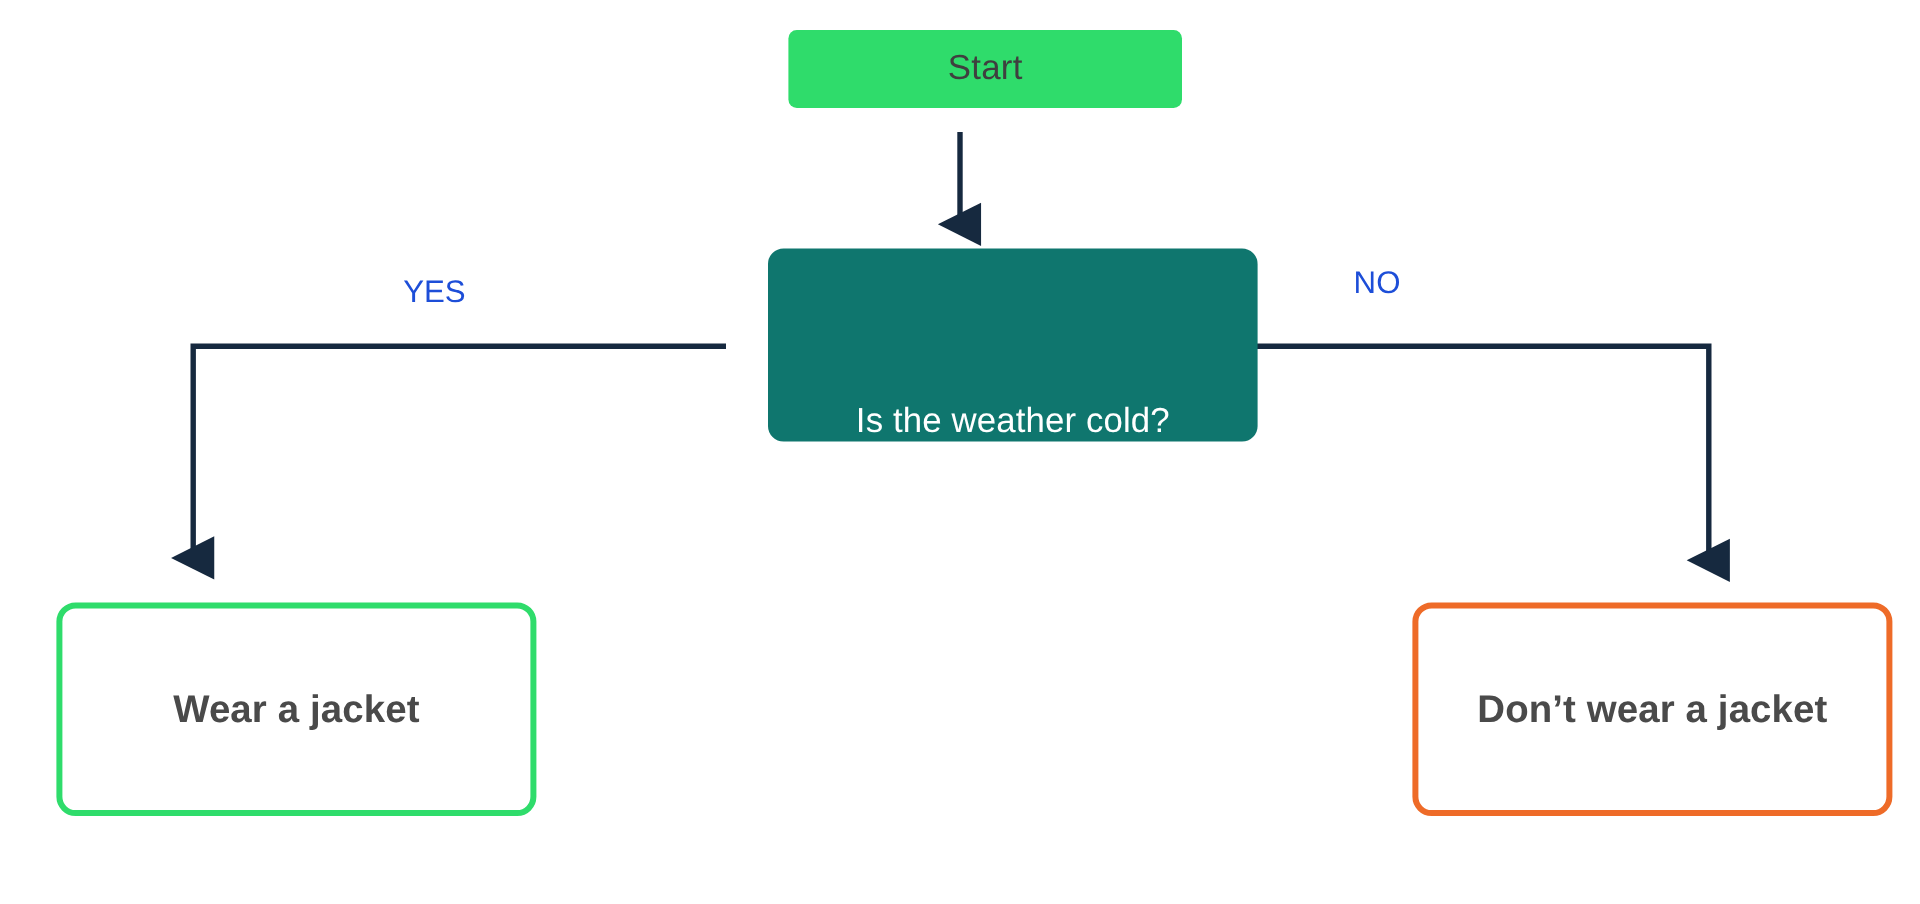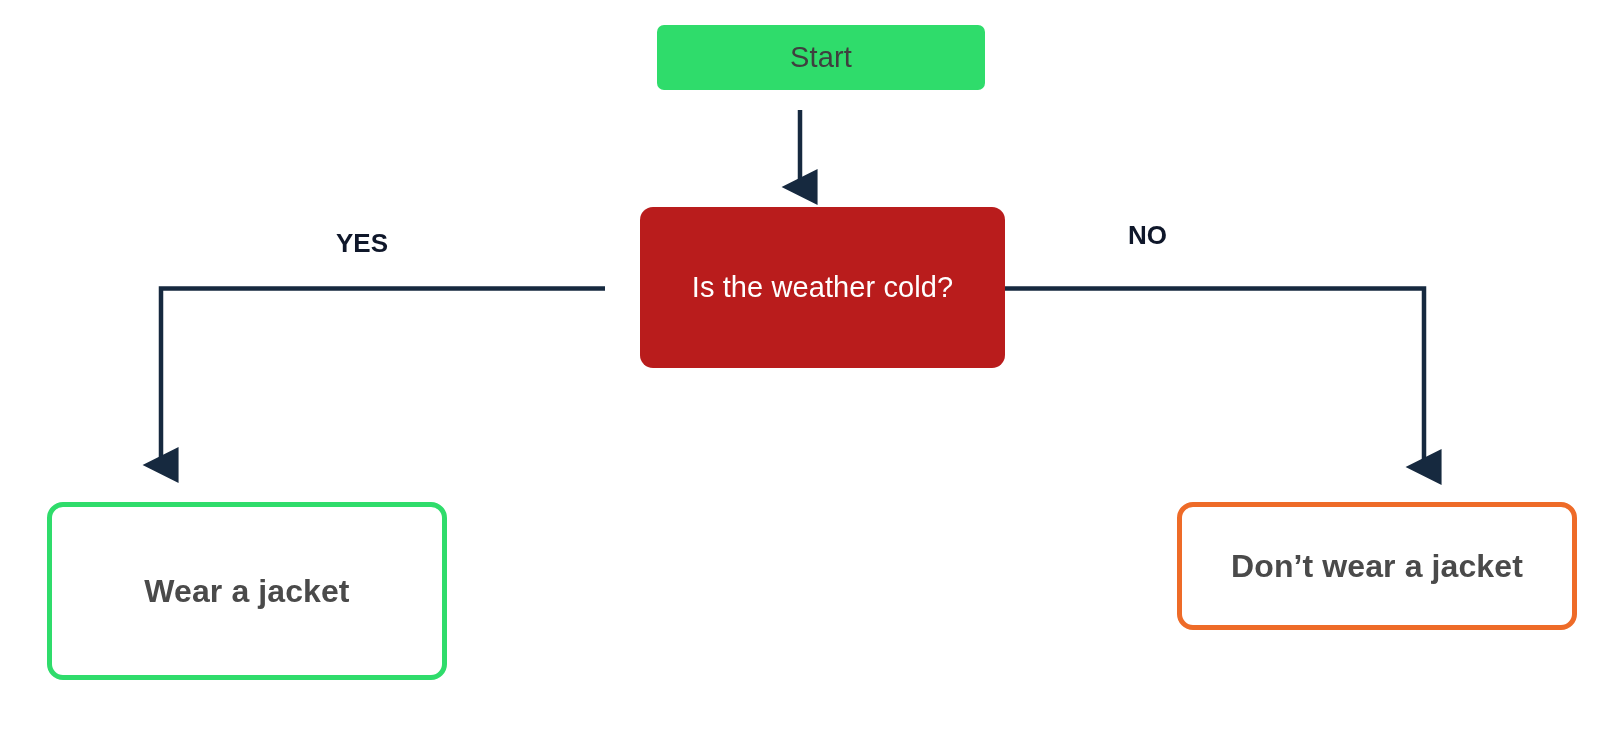--- a/index.html
+++ b/index.html
@@ -44,24 +44,25 @@
   #node-start .node-label {
     color: #3f3f3f;
     font-size: 29px;
     font-weight: 400;
     letter-spacing: 0.2px;
   }
   
   #node-decision {
     left: 618px;
     top: 207px;
-    width: 365px;
+    width: 408px;
     height: 161px;
-    background: #b91c1c;
+    background: #0f766e;
     border-radius: 13px;
+    align-items: flex-end;
   }
   #node-decision .node-label {
     color: #ffffff;
     font-size: 29px;
     font-weight: 400;
     letter-spacing: 0.1px;
   }
   
   #node-yes-outcome {
     left: 25px;
@@ -69,38 +70,38 @@
     width: 400px;
     height: 178px;
     background: #ffffff;
     border: 5px solid #2FDC6B;
     border-radius: 16px;
   }
   #node-no-outcome {
     left: 1155px;
     top: 502px;
     width: 400px;
-    height: 128px;
+    height: 178px;
     background: #ffffff;
     border: 5px solid #EE6B28;
     border-radius: 16px;
   }
   #node-yes-outcome .node-label,
   #node-no-outcome .node-label {
     color: #4a4a4a;
     font-size: 32px;
     font-weight: 700;
     letter-spacing: 0.1px;
   }
   
   .edge-label {
     position: absolute;
-    color: #0f172a;
+    color: #1d4ed8;
     font-size: 26px;
-    font-weight: 700;
+    font-weight: 400;
     white-space: nowrap;
   }
   #edge-label-yes {
     left: 336px;
     top: 228px;
   }
   #edge-label-no {
     left: 1128px;
     top: 220px;
   }

